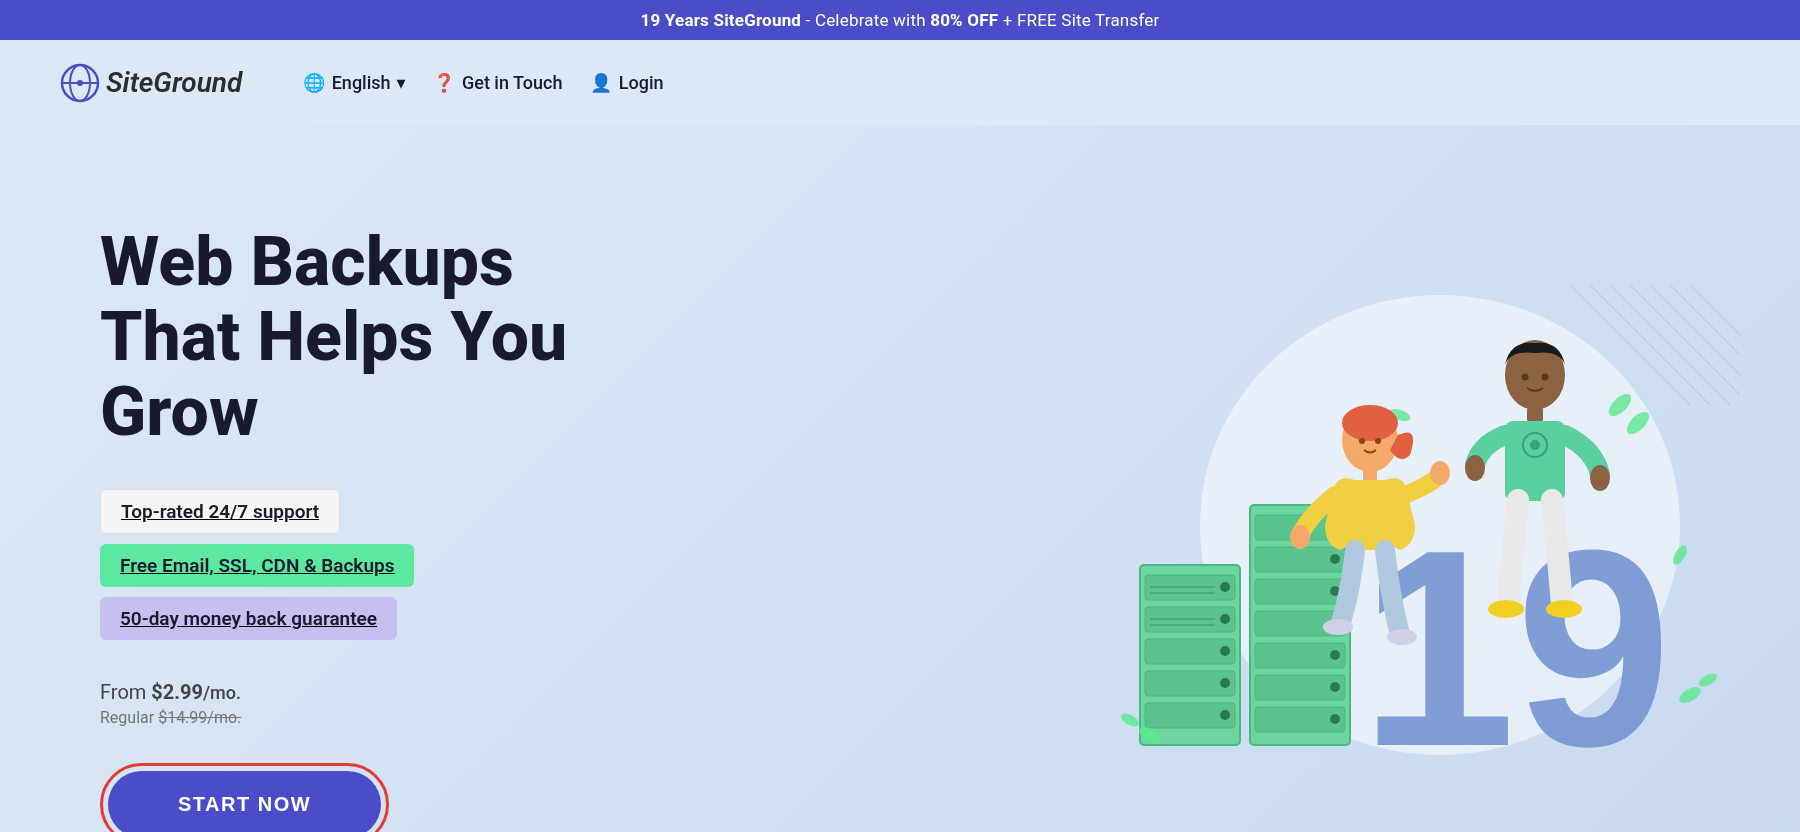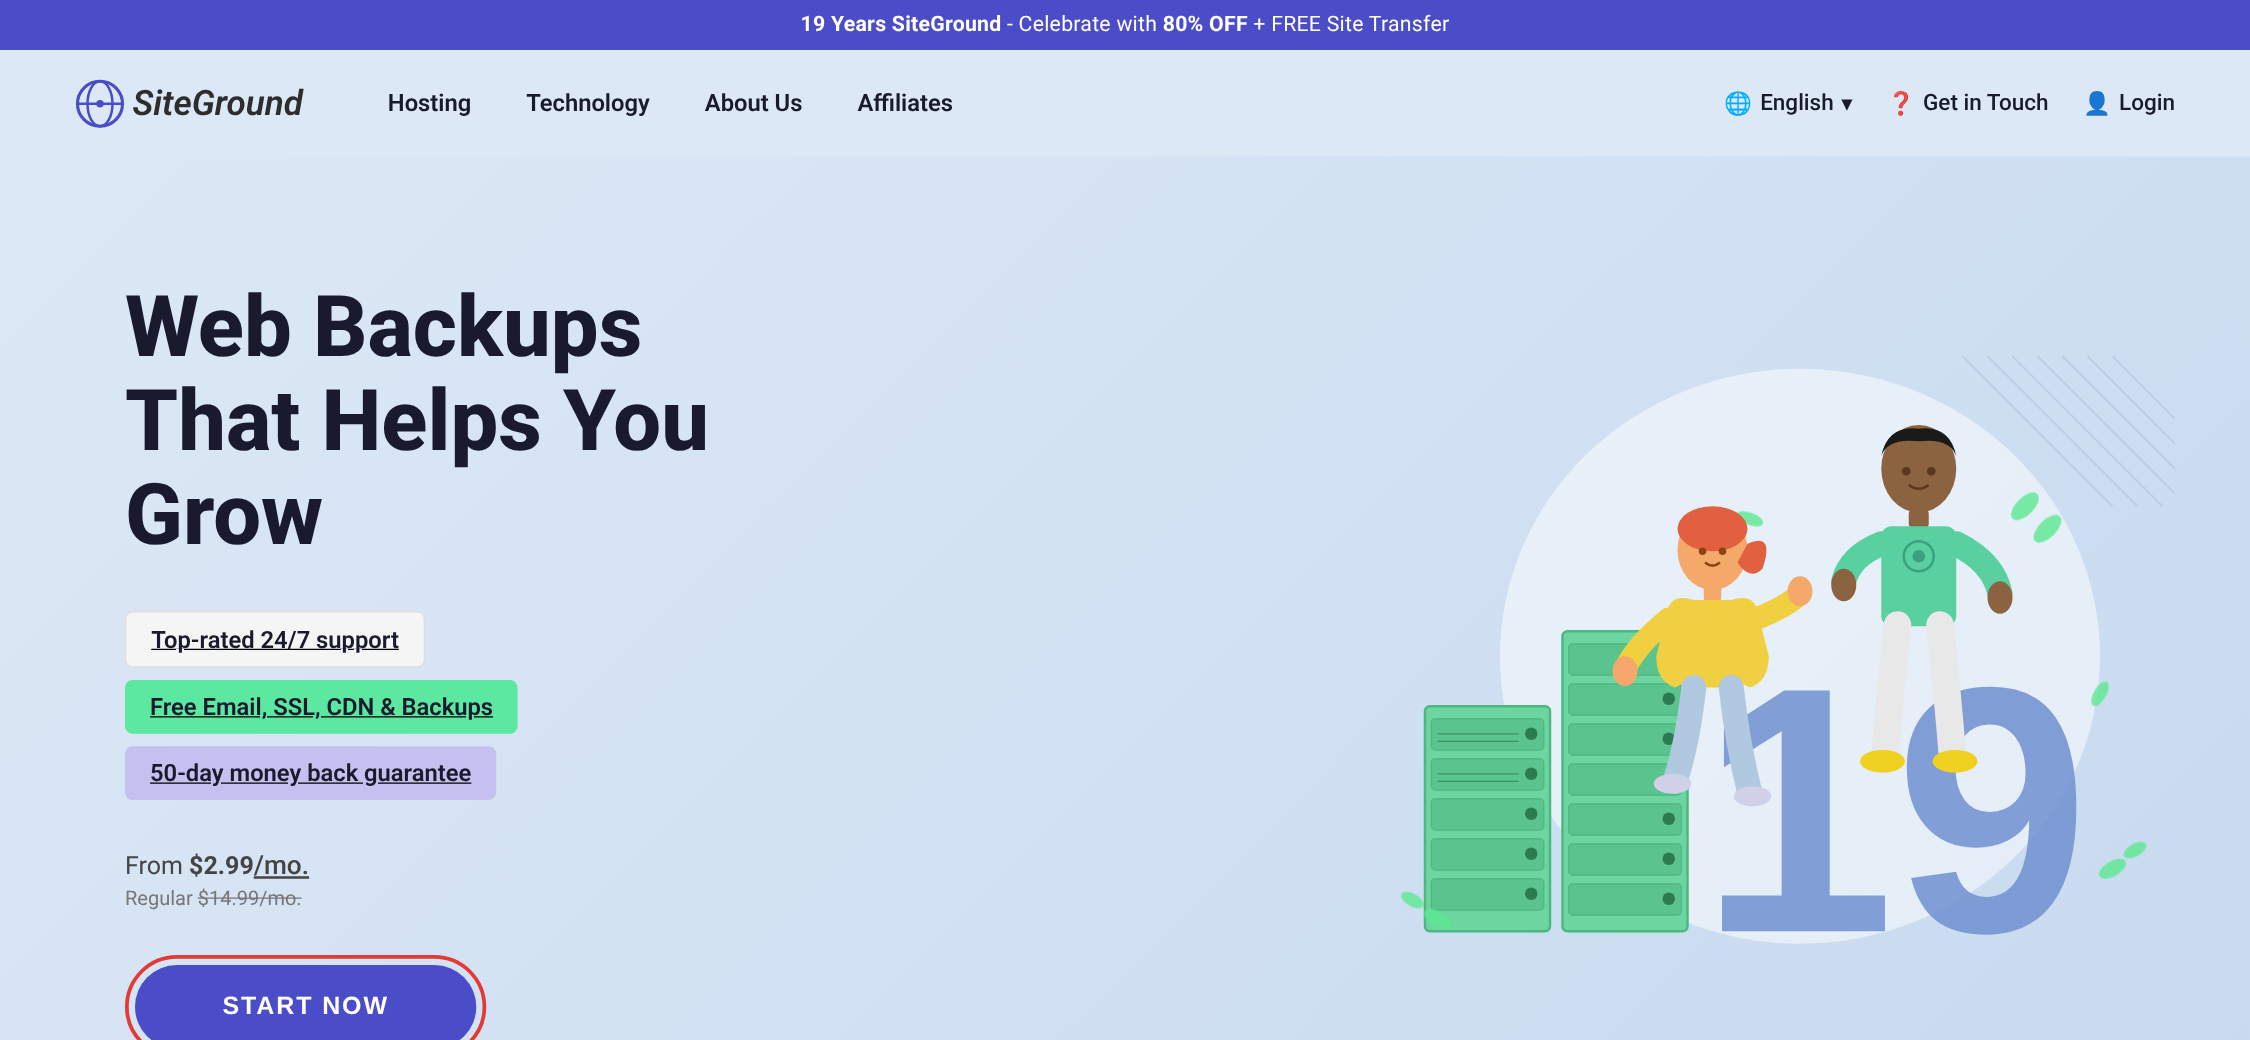--- a/index.html
+++ b/index.html
@@ -25,21 +25,21 @@
       font-weight: 700;
     }
 
     
     .navbar {
       background: #dce8f5;
       display: flex;
       align-items: center;
       padding: 18px 60px;
       height: 85px;
-      gap: 0;
+      gap: 11px;
     }
     .logo {
       display: flex;
       align-items: center;
       gap: 6px;
       margin-right: 50px;
       text-decoration: none;
     }
     .logo-icon {
       width: 40px;
@@ -198,26 +198,20 @@
 
     <svg class="logo-icon" viewBox="0 0 40 40" fill="none" xmlns="http://www.w3.org/2000/svg">
       <circle cx="20" cy="20" r="18" stroke="#4a4dc7" stroke-width="2.5" fill="none"></circle>
       <ellipse cx="20" cy="20" rx="10" ry="18" stroke="#4a4dc7" stroke-width="2" fill="none"></ellipse>
       <line x1="2" y1="20" x2="38" y2="20" stroke="#4a4dc7" stroke-width="2"></line>
       <circle cx="20" cy="20" r="3" fill="#4a4dc7"></circle>
     </svg>
     <span class="logo-text">SiteGround</span>
   </a>
 
-  <div class="nav-links">
-    <a class="nav-link" href="#">Hosting</a>
-    <a class="nav-link" href="#">Technology</a>
-    <a class="nav-link" href="#">About Us</a>
-    <a class="nav-link" href="#">Affiliates</a>
-  </div>
 
   <div class="nav-right">
     <a class="nav-right-item" href="#">
       <span class="icon">🌐</span>
       <span>English</span>
       <span>▾</span>
     </a>
     <a class="nav-right-item" href="#">
       <span class="icon">❓</span>
       <span>Get in Touch</span>
@@ -238,21 +232,21 @@
 
     <div class="feature-list">
       <div class="feature-tag plain">Top-rated 24/7 support</div>
       <div class="feature-tag green">Free Email, SSL, CDN &amp; Backups</div>
       <div class="feature-tag purple">50-day money back guarantee</div>
     </div>
 
     <div class="pricing">
       <div class="pricing-from">
         <span>From</span>
-        <strong><span>$2.99</span><span style="font-size:21px;font-weight:500;color:#444;text-decoration:underline;">/mo.</span></strong>
+        <strong><span>$2.99</span><span style="font-size:18px;font-weight:500;color:#444;">/mo.</span></strong>
       </div>
       <div class="pricing-regular">
         <span>Regular</span> <s>$14.99/mo.</s>
       </div>
     </div>
 
     <div class="start-btn-wrapper">
       <button class="start-btn">START NOW</button>
     </div>
   </div>

